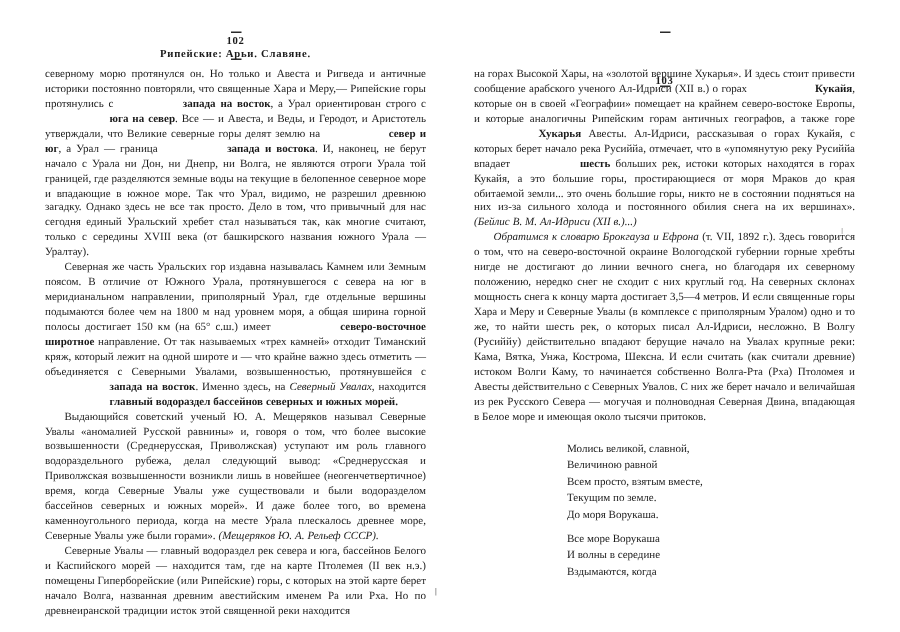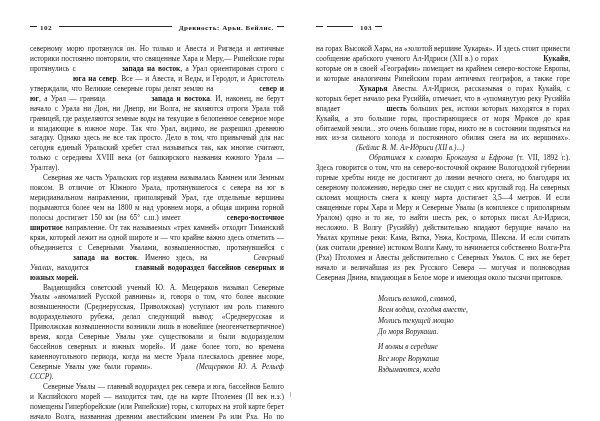--- a/index.html
+++ b/index.html
@@ -39,20 +39,21 @@
   
   .runhead {
     display: flex;
     align-items: center;
     font-size: 7.1px;
     font-weight: bold;
     letter-spacing: 0.5px;
     color: #1b1b1b;
     white-space: nowrap;
     height: 11px;
+    flex-direction: column;
   }
   .runhead .rule {
     flex: 1 1 auto;
     border-bottom: 1.1px solid #2a2a2a;
     height: 0;
     margin: 0 4px;
     position: relative;
     top: -1px;
   }
   .runhead .tick {
@@ -84,31 +85,31 @@
     text-justify: inter-word;
     hyphens: none;
     word-spacing: 0.1px;
   }
   .body p {
     margin: 0;
     text-indent: 13px;
   }
   .body p.noindent { text-indent: 0; }
   .body b { font-weight: bold; padding-left: 43px; }
-  .body i { font-style: italic; margin-left: 40px; }
+  .body i { font-style: italic; }
 
   
   .verse {
     margin-top: 10px;
     padding-left: 62px;
     font-size: 7.35px;
     line-height: 11.2px;
     text-align: left;
   }
-  .verse div { white-space: nowrap; font-style: italic; }
+  .verse div { white-space: nowrap; }
   .verse .gap { height: 4px; line-height: 4px; }
 
   
   .speck {
     position: absolute;
     width: 1px;
     height: 5px;
     background: #b9b9b9;
     right: 9px;
     bottom: 24px;
@@ -126,21 +127,21 @@
 <body>
 
 <div class="spread">
 
   <div class="page page-left">
 
     <div class="runhead runhead-left">
       <span class="tick"></span>
       <span class="folio">102</span>
       <span class="rule"></span>
-      <span class="title">Древность: Арьи. Бейлис.</span>
+      <span class="title">Рипейские: Арьи. Славяне.</span>
       <span class="tick"></span>
     </div>
 
     <div class="body">
       <p class="noindent">северному морю протянулся он. Но только и Авеста и Ригведа и античные историки постоянно повторяли, что священные Хара и Меру,— Рипейские горы протянулись с <b>запада на восток</b>, а Урал ориентирован строго с <b>юга на север</b>. Все — и Авеста, и Веды, и Геродот, и Аристотель утверждали, что Великие северные горы делят землю на <b>север и юг</b>, а Урал — граница <b>запада и востока</b>. И, наконец, не берут начало с Урала ни Дон, ни Днепр, ни Волга, не являются отроги Урала той границей, где разделяются земные воды на текущие в белопенное северное море и впадающие в южное море. Так что Урал, видимо, не разрешил древнюю загадку. Однако здесь не все так просто. Дело в том, что привычный для нас сегодня единый Уральский хребет стал называться так, как многие считают, только с середины XVIII века (от башкирского названия южного Урала — Уралтау).</p>
       <p>Северная же часть Уральских гор издавна называлась Камнем или Земным поясом. В отличие от Южного Урала, протянувшегося с севера на юг в меридианальном направлении, приполярный Урал, где отдельные вершины подымаются более чем на 1800 м над уровнем моря, а общая ширина горной полосы достигает 150 км (на 65° с.ш.) имеет <b>северо-восточное широтное</b> направление. От так называемых «трех камней» отходит Тиманский кряж, который лежит на одной широте и — что крайне важно здесь отметить — объединяется с Северными Увалами, возвышенностью, протянувшейся с <b>запада на восток</b>. Именно здесь, на <i>Северный Увалах</i>, находится <b>главный водораздел бассейнов северных и южных морей.</b></p>
       <p>Выдающийся советский ученый Ю. А. Мещеряков называл Северные Увалы «аномалией Русской равнины» и, говоря о том, что более высокие возвышенности (Среднерусская, Приволжская) уступают им роль главного водораздельного рубежа, делал следующий вывод: «Среднерусская и Приволжская возвышенности возникли лишь в новейшее (неогенчетвертичное) время, когда Северные Увалы уже существовали и были водоразделом бассейнов северных и южных морей». И даже более того, во времена каменноугольного периода, когда на месте Урала плескалось древнее море, Северные Увалы уже были горами». <i>(Мещеряков Ю. А. Рельеф СССР).</i></p>
       <p>Северные Увалы — главный водораздел рек севера и юга, бассейнов Белого и Каспийского морей — находится там, где на карте Птолемея (II век н.э.) помещены Гиперборейские (или Рипейские) горы, с которых на этой карте берет начало Волга, названная древним авестийским именем Ра или Рха. Но по древнеиранской традиции исток этой священной реки находится</p>
     </div>
 
@@ -156,25 +157,26 @@
       <span class="tick"></span>
     </div>
 
     <div class="body">
       <p class="noindent">на горах Высокой Хары, на «золотой вершине Хукарья». И здесь стоит привести сообщение арабского ученого Ал-Идриси (XII в.) о горах <b>Кукайя</b>, которые он в своей «Географии» помещает на крайнем северо-востоке Европы, и которые аналогичны Рипейским горам античных географов, а также горе <b>Хукарья</b> Авесты. Ал-Идриси, рассказывая о горах Кукайя, с которых берет начало река Русиййа, отмечает, что в «упомянутую реку Русиййа впадает <b>шесть</b> больших рек, истоки которых находятся в горах Кукайя, а это большие горы, простирающиеся от моря Мраков до края обитаемой земли... это очень большие горы, никто не в состоянии подняться на них из-за сильного холода и постоянного обилия снега на их вершинах». <i>(Бейлис В. М. Ал-Идриси (XII в.)...)</i></p>
       <p><i>Обратимся к словарю Брокгауза и Ефрона</i> (т. VII, 1892 г.). Здесь говорится о том, что на северо-восточной окраине Вологодской губернии горные хребты нигде не достигают до линии вечного снега, но благодаря их северному положению, нередко снег не сходит с них круглый год. На северных склонах мощность снега к концу марта достигает 3,5—4 метров. И если священные горы Хара и Меру и Северные Увалы (в комплексе с приполярным Уралом) одно и то же, то найти шесть рек, о которых писал Ал-Идриси, несложно. В Волгу (Русиййу) действительно впадают берущие начало на Увалах крупные реки: Кама, Вятка, Унжа, Кострома, Шексна. И если считать (как считали древние) истоком Волги Каму, то начинается собственно Волга-Рта (Рха) Птоломея и Авесты действительно с Северных Увалов. С них же берет начало и величайшая из рек Русского Севера — могучая и полноводная Северная Двина, впадающая в Белое море и имеющая около тысячи притоков.</p>
     </div>
 
     <div class="verse">
         <div>Молись великой, славной,</div>
-        <div>Всем водам, сегодня вместе,</div>
-        <div>Молись текущей мощно</div>
+        <div>Величиною равной</div>
+        <div>Всем просто, взятым вместе,</div>
+        <div>Текущим по земле.</div>
         <div>До моря Ворукаша.</div>
         <div class="gap"></div>
+        <div>Все море  Ворукаша</div>
         <div>И волны в середине</div>
-        <div>Все море  Ворукаша</div>
         <div>Вздымаются, когда</div>
       </div>
 
     <div class="speck2"></div>
   </div>
 
 </div>
 
 </body></html>

